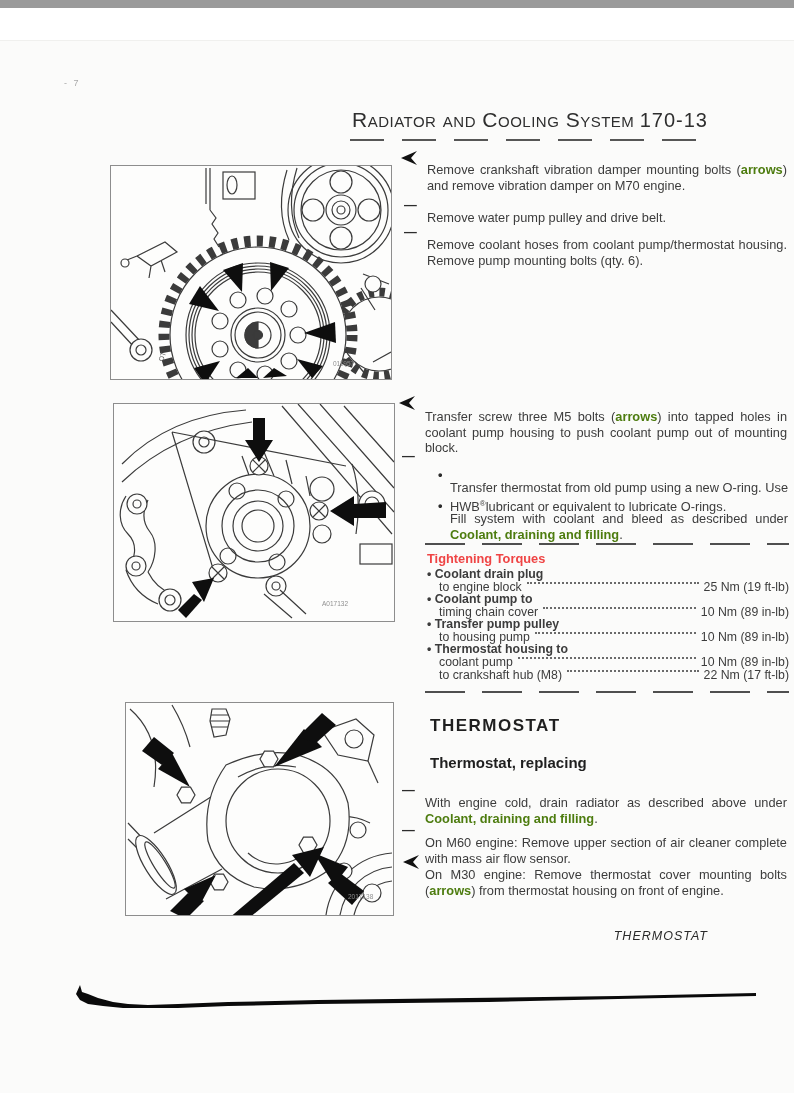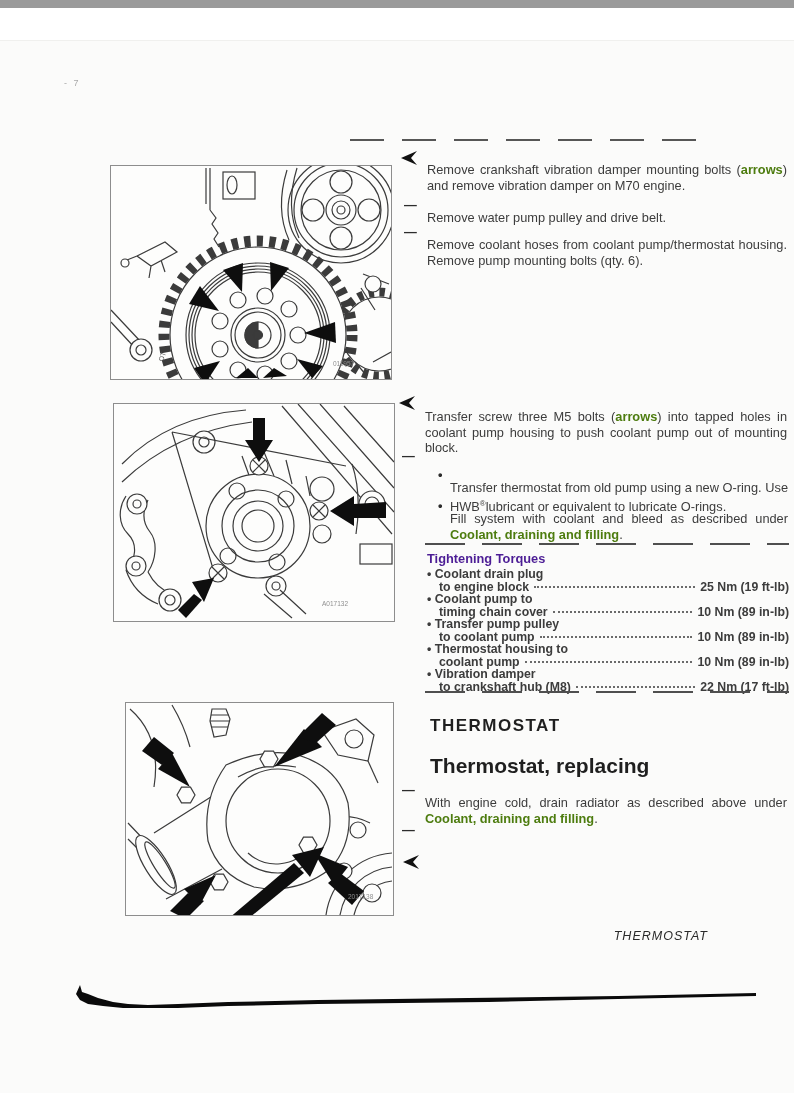--- a/index.html
+++ b/index.html
@@ -24,42 +24,46 @@
   
   .para{position:absolute;width:360px;font-size:12.8px;line-height:15.8px;text-align:justify;color:#3c3c3c;}
   .para b{color:#4d7c0f;}
   .sub{width:338px;}
   .marker{position:absolute;font-size:12.8px;font-weight:bold;color:#2c2c2c;}
   .callout{position:absolute;width:17px;height:14px;}
   sup.reg{font-size:8px;vertical-align:super;}
   
   .trule{position:absolute;width:364px;height:2px;
       background:repeating-linear-gradient(90deg,#4f4f4f 0 40px,transparent 40px 57px);}
-  .ttitle{position:absolute;left:427px;top:551px;font-size:12.8px;font-weight:bold;color:#4c1d95;}
+  .ttitle{position:absolute;left:427px;top:551px;font-size:12.8px;font-weight:bold;color:#ef4444;}
   .titem{position:absolute;left:427px;width:362px;font-size:12.3px;line-height:12.4px;color:#3c3c3c;}
   .tl1{white-space:nowrap;font-weight:bold;}
-  .tl2{display:flex;align-items:center;padding-left:12px;margin-top:1px;font-weight:bold;}
+  .tl2{display:flex;align-items:flex-start;padding-left:12px;margin-top:1px;}
   .tl2 .dots{flex:1;border-bottom:2px dotted #6a6a6a;margin:0 5px 2px 5px;height:1px;}
   .tl2 .tval{white-space:nowrap;}
   
   .h1{position:absolute;left:430px;top:716px;font-size:17px;font-weight:bold;letter-spacing:1.5px;color:#1f1f1f;}
-  .h2{position:absolute;left:430px;top:754px;font-size:21px;font-weight:bold;color:#1f1f1f;}
+  .h2{position:absolute;left:430px;top:754px;font-size:15px;font-weight:bold;color:#1f1f1f;}
   
   .footer{position:absolute;left:480px;top:929px;width:228px;text-align:right;
       font-size:12.5px;font-style:italic;letter-spacing:1px;color:#2a2a2a;}
   .bottom-artifact{position:absolute;left:68px;top:982px;}
 </style>
 </head>
 <body>
 
 <div class="page">
   <div class="scan-bar"></div>
   <div class="sheet"></div>
   <div class="margin-mark">- 7</div>
 
+  <div class="header-row">
+    <span class="chapter-title">Radiator and Cooling System</span>
+    <span class="page-number">170-13</span>
+  </div>
   <div class="header-rule"></div>
 
   <div class="fig fig-damper">
     <svg width="280" height="213" viewBox="0 0 280 213">
       <g stroke="#3b3b3b" fill="none" stroke-width="1.2">
         <path d="M95,2 L95,38 M99,2 L99,44 M99,44 l6,8 -4,6 6,9 -4,6 5,8"></path>
         <rect x="112" y="6" width="32" height="27" fill="#fdfdfc"></rect>
         <ellipse cx="121" cy="19" rx="5" ry="9"></ellipse>
         <circle cx="230" cy="44" r="53"></circle>
           <circle cx="230" cy="44" r="47"></circle>
@@ -260,49 +264,52 @@
     <div class="tl1"><span>•</span> <span>Coolant pump to</span></div>
     <div class="tl2">
         <span>timing chain cover</span>
         <span class="dots"></span>
         <span class="tval">10 Nm (89 in-lb)</span>
       </div>
   </div>
   <div class="titem" style="top:618px">
     <div class="tl1"><span>•</span> <span>Transfer pump pulley</span></div>
     <div class="tl2">
-        <span>to coolant pump</span>
+        <span>to housing pump</span>
         <span class="dots"></span>
         <span class="tval">10 Nm (89 in-lb)</span>
       </div>
   </div>
   <div class="titem" style="top:643px">
     <div class="tl1"><span>•</span> <span>Thermostat housing to</span></div>
     <div class="tl2">
         <span>coolant pump</span>
         <span class="dots"></span>
         <span class="tval">10 Nm (89 in-lb)</span>
       </div>
   </div>
   <div class="titem" style="top:668px">
-    <div class="tl1"><span>•</span> <span>Vibration damper</span></div>
     <div class="tl2">
         <span>to crankshaft hub (M8)</span>
         <span class="dots"></span>
         <span class="tval">22 Nm (17 ft-lb)</span>
       </div>
   </div>
   <div class="trule" style="left:425px;top:691px"></div>
 
   <div class="h1">THERMOSTAT</div>
   <div class="h2">Thermostat, replacing</div>
   <span class="marker" style="left:402px;top:782px">—</span>
   <p class="para" style="left:425px;top:782px;width:362px">
     <span>With engine cold, drain radiator as described above under </span><b>Coolant, draining and filling</b><span>.</span>
   </p>
   <span class="marker" style="left:402px;top:822px">—</span>
+  <p class="para" style="left:425px;top:822px;width:362px">On M60 engine: Remove upper section of air cleaner complete with mass air flow sensor.</p>
+  <p class="para" style="left:425px;top:854px;width:362px">
+    <span>On M30 engine: Remove thermostat cover mounting bolts (</span><b>arrows</b><span>) from thermostat housing on front of engine.</span>
+  </p>
 
   <div class="footer">THERMOSTAT</div>
 
   <svg class="bottom-artifact" width="695" height="36" viewBox="0 0 695 36">
     <polygon fill="#0a0a0a" points="12,3 14,10 20,12 30,16 45,20 60,22 80,23 110,22 160,20 250,18 400,16 550,14 688,11 688,14 550,17 420,20 250,22 160,24 110,26 80,26 55,26 35,24 20,22 12,18 8,12"></polygon>
   </svg>
 </div>
 
 </body></html>

